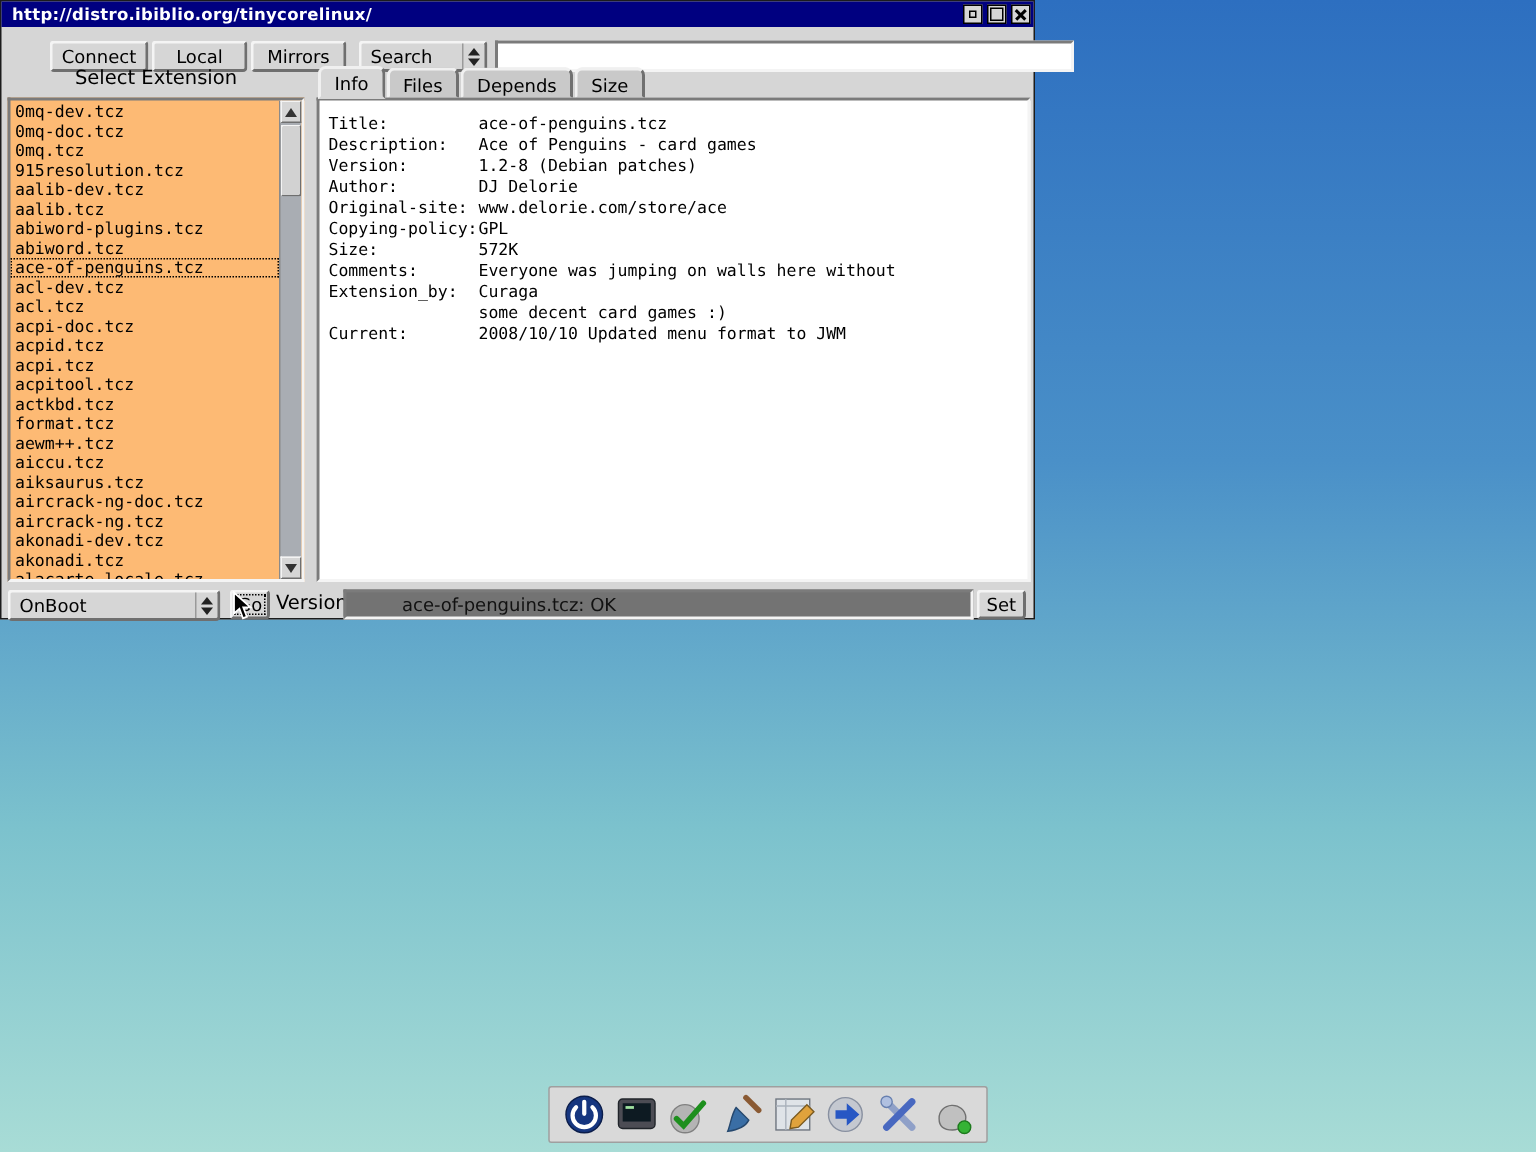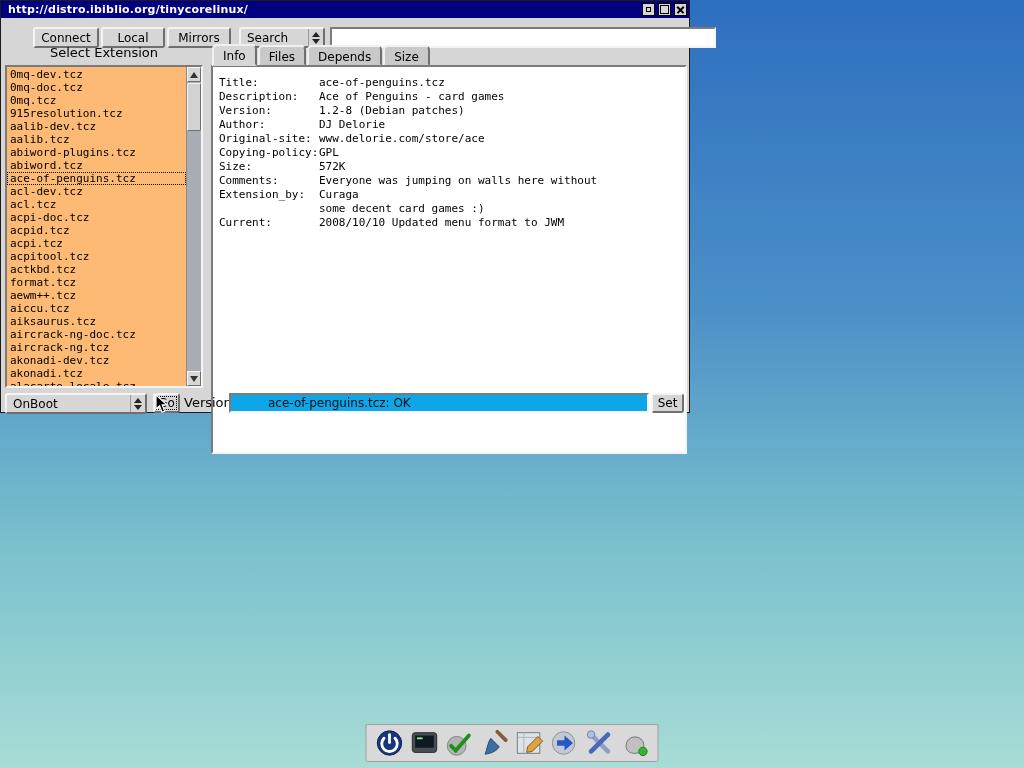--- a/index.html
+++ b/index.html
@@ -110,21 +110,21 @@
   .sb-up { top:0; } .sb-down { bottom:0; }
   .sb-thumb {
     position:absolute; left:0; top:16px; width:14px; height:48px; background:#d2d2d2;
     border:1px solid; border-color:#f4f4f4 #6f6f6f #6f6f6f #f4f4f4; border-radius:2px;
   }
   .tri-up { width:0;height:0;border-left:4px solid transparent;border-right:4px solid transparent;border-bottom:6px solid #333; }
   .tri-down { width:0;height:0;border-left:4px solid transparent;border-right:4px solid transparent;border-top:6px solid #333; }
 
   
   .info-box {
-    position:absolute; left:210px; top:64px; width:476px; height:389px;
+    position:absolute; left:210px; top:64px; width:476px; height:323px;
     background:#fff; border:2px solid; border-color:#7b7b7b #f4f4f4 #f4f4f4 #7b7b7b;
     overflow:hidden;
   }
   .info-content { padding:9px 6px; font-family:"DejaVu Sans Mono","Liberation Mono",monospace; font-size:11px; line-height:14px; }
   .info-row { white-space:nowrap; }
   .info-label { display:inline-block; width:100px; }
 
   
   .choice-onboot { left:4px; top:392px; width:142px; }
   .btn-go { left:152px; top:392px; width:27px; height:20px; }
@@ -263,21 +263,21 @@
 
     <div class="choice raised choice-onboot">
       <span class="choice-label">OnBoot</span>
       <span class="choice-arrows">
           <span class="tri-up-sm"></span>
           <span class="tri-dn-sm"></span>
         </span>
     </div>
     <div class="btn raised btn-go focus-dotted">Go</div>
     <div class="status-label">Version</div>
-    <input class="status-field" type="text" value="ace-of-penguins.tcz: OK" style="background: #0ea5e9; padding-left: 37px;">
+    <input class="status-field" type="text" value="ace-of-penguins.tcz: OK" style="background: #737373; padding-left: 37px;">
     <div class="btn raised btn-set">Set</div>
 
   </div>
 
   <div class="cursor">
     <svg width="14" height="20" viewBox="0 0 14 20">
       <path d="M1 1 L1 15 L4.6 11.8 L7 18.2 L9.6 17.1 L7.2 10.9 L12 10.9 Z" fill="#000" stroke="#fff" stroke-width="1.2"></path>
     </svg>
   </div>
 

